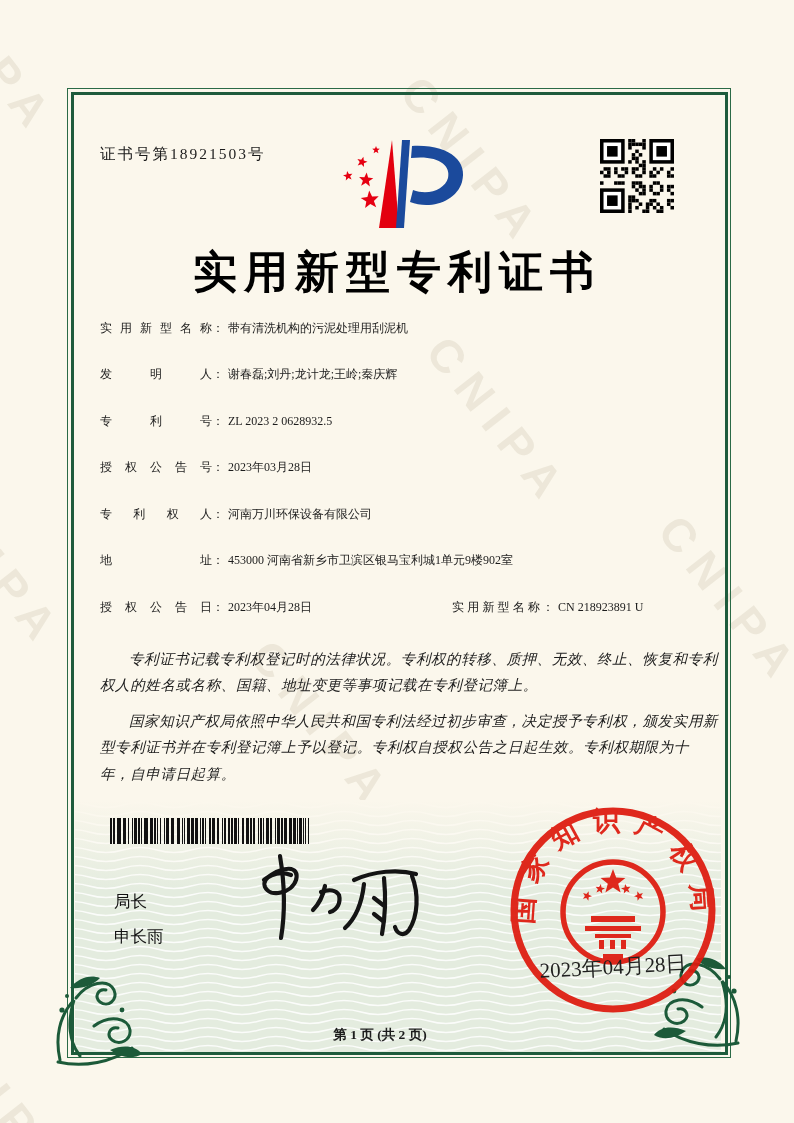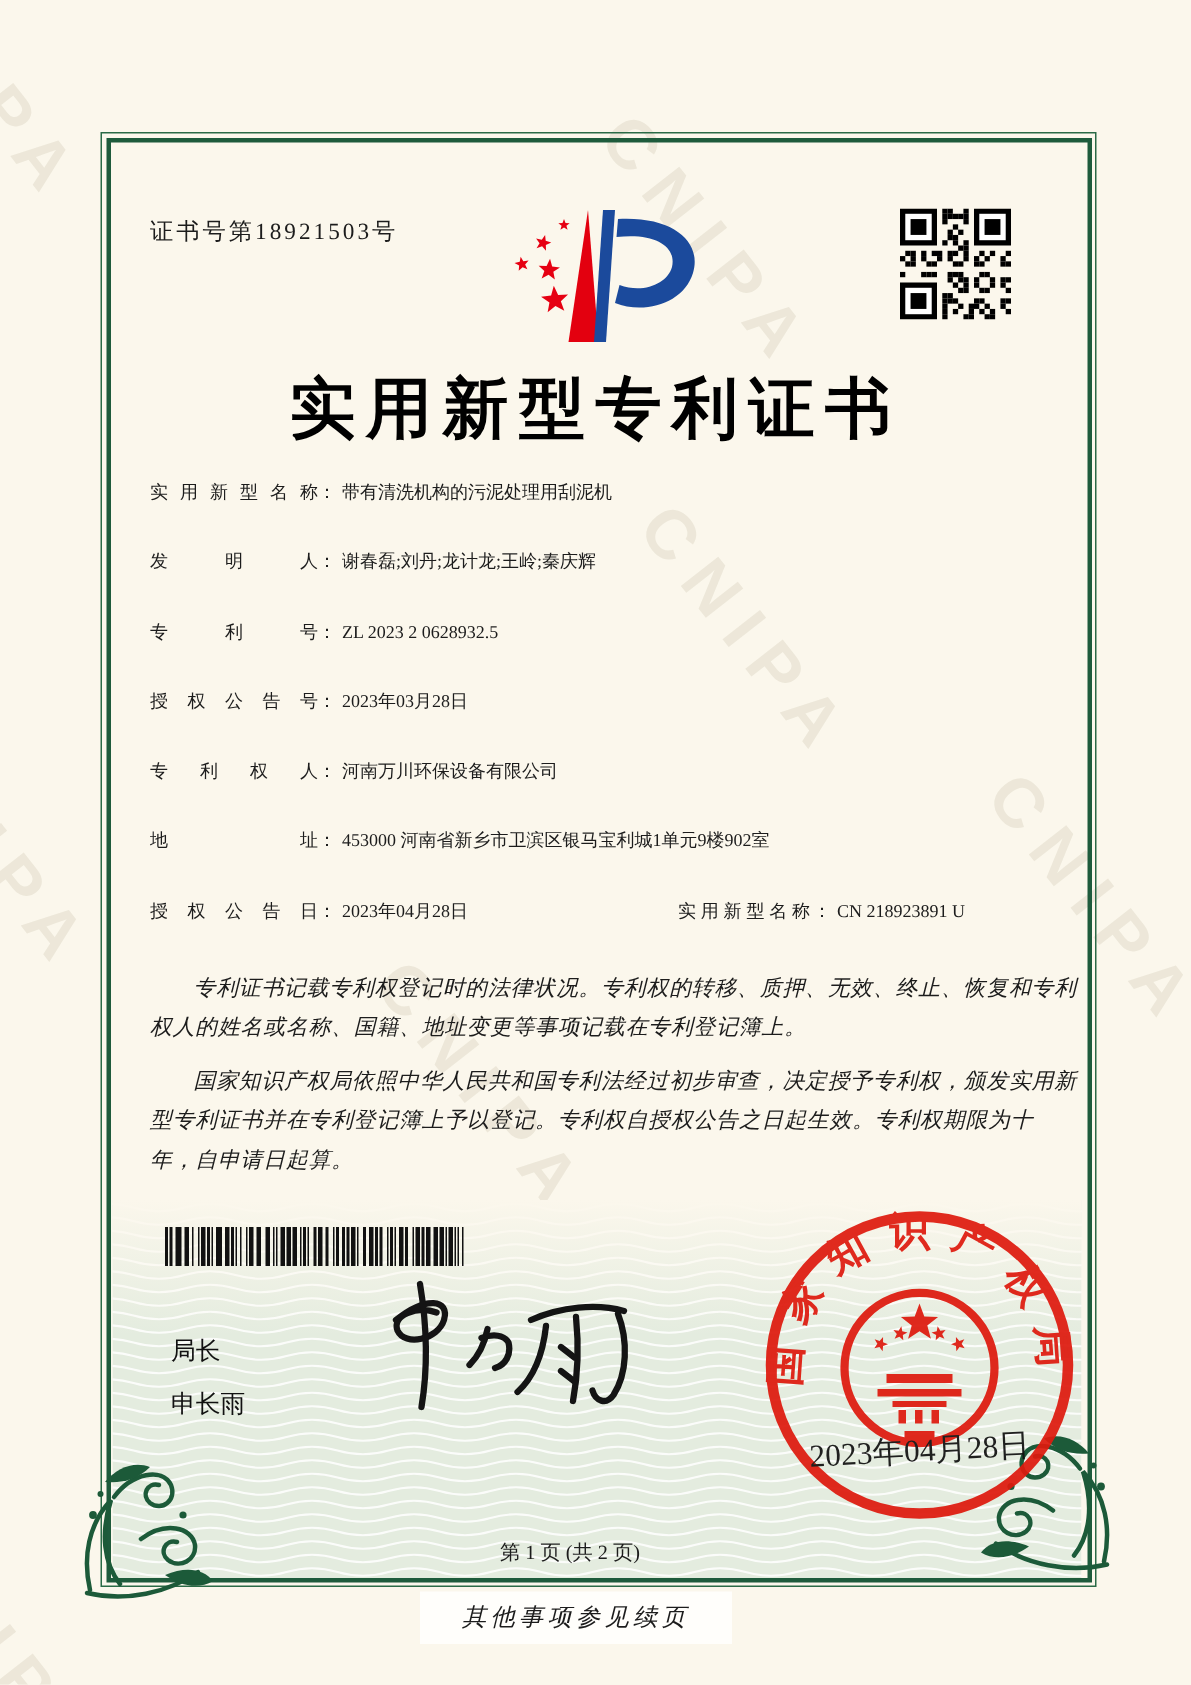--- a/index.html
+++ b/index.html
@@ -45,21 +45,21 @@
   .barcode{position:absolute;left:110px;top:818px;height:26px;display:flex;align-items:stretch;}
   .barcode i{display:block;height:100%;}
 
   .sigblock{position:absolute;left:114px;top:884px;
             font-family:"Liberation Sans","DejaVu Sans",sans-serif;font-size:16.5px;
             color:#111;line-height:2.1;}
   .sig-svg{position:absolute;left:228px;top:850px;}
 
   .seal{position:absolute;left:507px;top:806px;}
 
-  .pagenum{position:absolute;left:0;right:34px;top:1026px;text-align:center;font-size:13.5px;}
+  .pagenum{position:absolute;left:0;right:34px;top:1026px;text-align:center;font-size:13.5px;font-weight:bold;}
   .contnote{position:absolute;left:0;right:26px;top:1061px;text-align:center;}
   .contnote span{display:inline-block;background:#fffefb;padding:7px 28px;
                  font-size:16px;font-style:italic;letter-spacing:3px;}
 
   .flourish{position:absolute;}
   .flourish.br{transform:scaleX(-1);}
 </style>
 </head>
 <body>
 
@@ -409,17 +409,14 @@
         <rect x="92" y="134" width="5" height="9"></rect>
         <rect x="103" y="134" width="5" height="9"></rect>
         <rect x="114" y="134" width="5" height="9"></rect>
         <rect x="96" y="148" width="20" height="7"></rect>
       </g>
       <text x="106" y="168" text-anchor="middle" font-size="21" fill="#111" transform="rotate(-3 106 160)" font-family="Liberation Serif, DejaVu Serif, serif">2023年04月28日</text>
     </g>
   </svg>
 
   <div class="pagenum">第 1 页 (共 2 页)</div>
-  <div class="contnote">
-    <span>其他事项参见续页</span>
-  </div>
 
 </div>
 
 </body></html>

